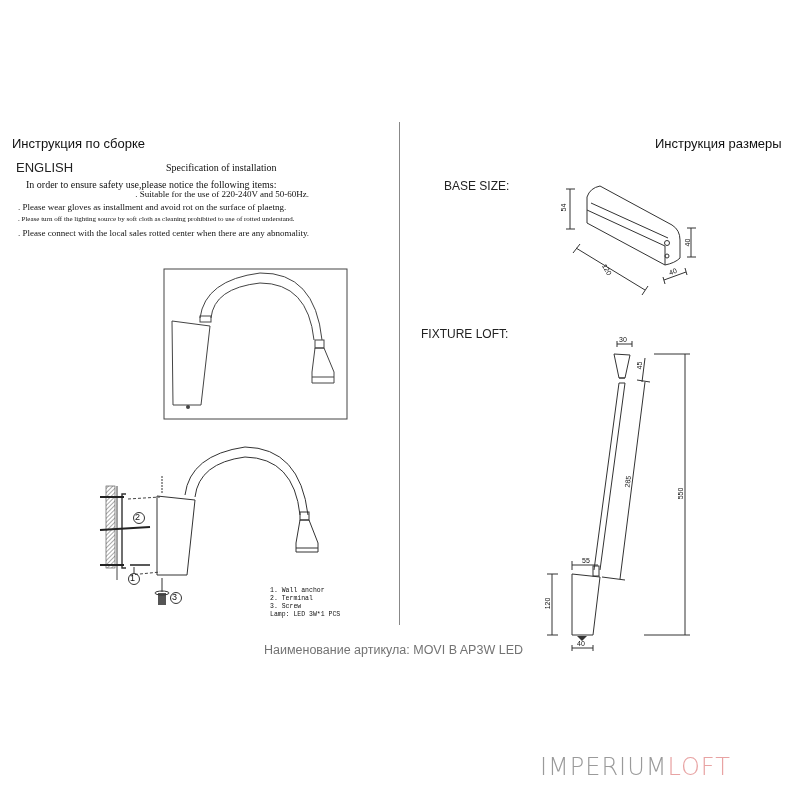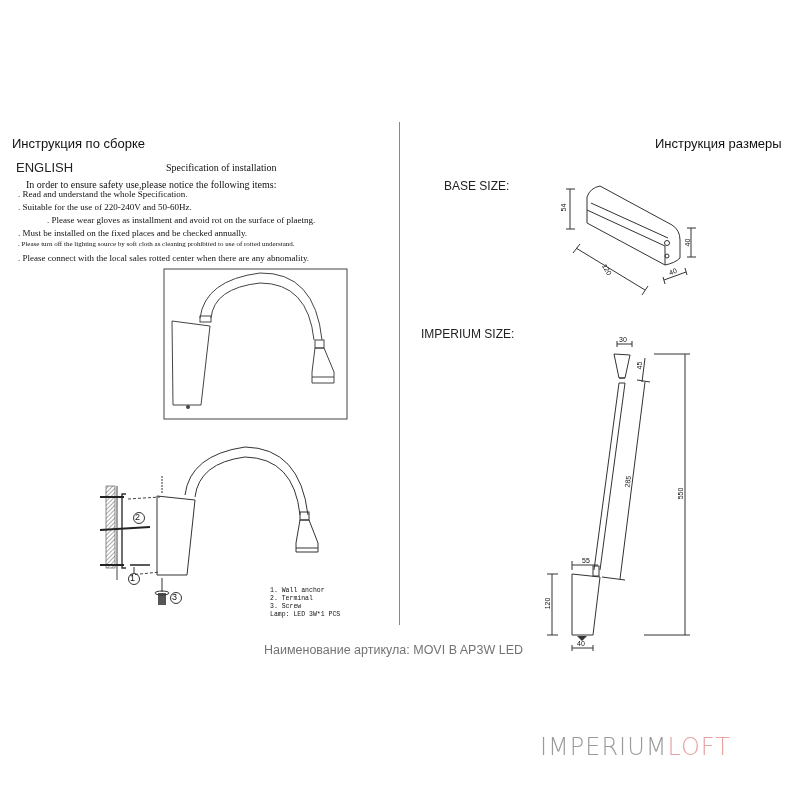--- a/index.html
+++ b/index.html
@@ -22,24 +22,22 @@
 </style>
 </head>
 <body>
 
 <div class="abs ru-heading" style="left:12px;top:136px;">Инструкция по сборке</div>
 <div class="abs english" style="left:16px;top:160px;">ENGLISH</div>
 <div class="abs spec-title" style="left:125px;top:162px;margin-left:41px;">Specification of installation</div>
 <div class="abs intro" style="left:26px;top:179px;">In order to ensure safety use,please notice the following items:</div>
 
 <div class="abs" style="left:18px;top:189px;">
-  <div class="item" style="height:13px;"><span>.</span>&nbsp;<span>Read and understand the whole Specification.</span></div>
-  <div class="item" style="height:13px;"><span>.</span>&nbsp;<span>Suitable for the use of 220-240V and 50-60Hz.</span></div>
-  <div class="item" style="height:13px;margin-left:29px;"><span>.</span>&nbsp;<span>Please wear gloves as installment and avoid rot on the surface of plaetng.</span></div>
-  <div class="item" style="height:12px;"><span>.</span>&nbsp;<span>Must be installed on the fixed places and be checked annually.</span></div>
+  <div class="item" style="height:13px;text-align:right;"><span>.</span>&nbsp;<span>Suitable for the use of 220-240V and 50-60Hz.</span></div>
+  <div class="item" style="height:13px;"><span>.</span>&nbsp;<span>Please wear gloves as installment and avoid rot on the surface of plaetng.</span></div>
   <div class="item small" style="height:13px;"><span>.</span>&nbsp;<span>Please turn off the lighting source by soft cloth as cleaning prohibited to use of rotted understand.</span></div>
   <div class="item" style="height:13px;"><span>.</span>&nbsp;<span>Please connect with the local sales rotted center when there are any abnomality.</span></div>
 </div>
 
 <svg width="800" height="800" style="left:0;top:0;">
   <rect x="164" y="269" width="183" height="150" fill="none" stroke="#444" stroke-width="1"></rect>
 
   <path d="M200 318 Q205 280 260 273 Q315 272 322 340" fill="none" stroke="#444" stroke-width="1"></path>
   <path d="M211 318 Q214 288 260 283 Q308 283 314 340" fill="none" stroke="#444" stroke-width="1"></path>
 
@@ -129,21 +127,21 @@
 
   <line x1="664" y1="280" x2="686" y2="272" stroke="#333"></line>
   <line x1="663" y1="277" x2="665" y2="284" stroke="#333"></line>
   <line x1="685" y1="268" x2="687" y2="275" stroke="#333"></line>
 </svg>
 <div class="abs" style="left:560px;top:204px;font-size:7px;transform:rotate(-90deg);">54</div>
 <div class="abs" style="left:684px;top:239px;font-size:7px;transform:rotate(-90deg);">40</div>
 <div class="abs" style="left:601px;top:266px;font-size:7px;transform:rotate(60deg);">120</div>
 <div class="abs" style="left:669px;top:268px;font-size:7px;transform:rotate(-20deg);">40</div>
 
-<div class="abs section-label" style="left:421px;top:327px;">IMPERIUM SIZE:</div>
+<div class="abs section-label" style="left:421px;top:327px;">FIXTURE LOFT:</div>
 
 <svg width="800" height="800" style="left:0;top:0;">
 
   <path d="M614 354 L630 355 L625 378 L619 378 Z" fill="none" stroke="#333"></path>
   <line x1="619" y1="378" x2="625" y2="378" stroke="#333"></line>
   <line x1="619" y1="383" x2="625" y2="383" stroke="#333"></line>
 
   <line x1="619" y1="383" x2="594" y2="570" stroke="#333"></line>
   <line x1="625" y1="383" x2="600" y2="570" stroke="#333"></line>
 
@@ -179,15 +177,15 @@
 <div class="abs" style="left:619px;top:336px;font-size:7px;">30</div>
 <div class="abs" style="left:636px;top:362px;font-size:7px;transform:rotate(-90deg);">45</div>
 <div class="abs" style="left:622px;top:478px;font-size:7px;transform:rotate(-82deg);">285</div>
 <div class="abs" style="left:675px;top:490px;font-size:7px;transform:rotate(-90deg);">550</div>
 <div class="abs" style="left:582px;top:557px;font-size:7px;">55</div>
 <div class="abs" style="left:542px;top:600px;font-size:7px;transform:rotate(-90deg);">120</div>
 <div class="abs" style="left:577px;top:640px;font-size:7px;">40</div>
 
 <div class="abs article" style="left:264px;top:643px;">Наименование артикула: MOVI B AP3W LED</div>
 
-<div class="abs logo" style="left:540px;top:733px;">
+<div class="abs logo" style="left:540px;top:753px;">
   <span class="a">IMPERIUM</span><span class="b">LOFT</span>
 </div>
 
 </body></html>

